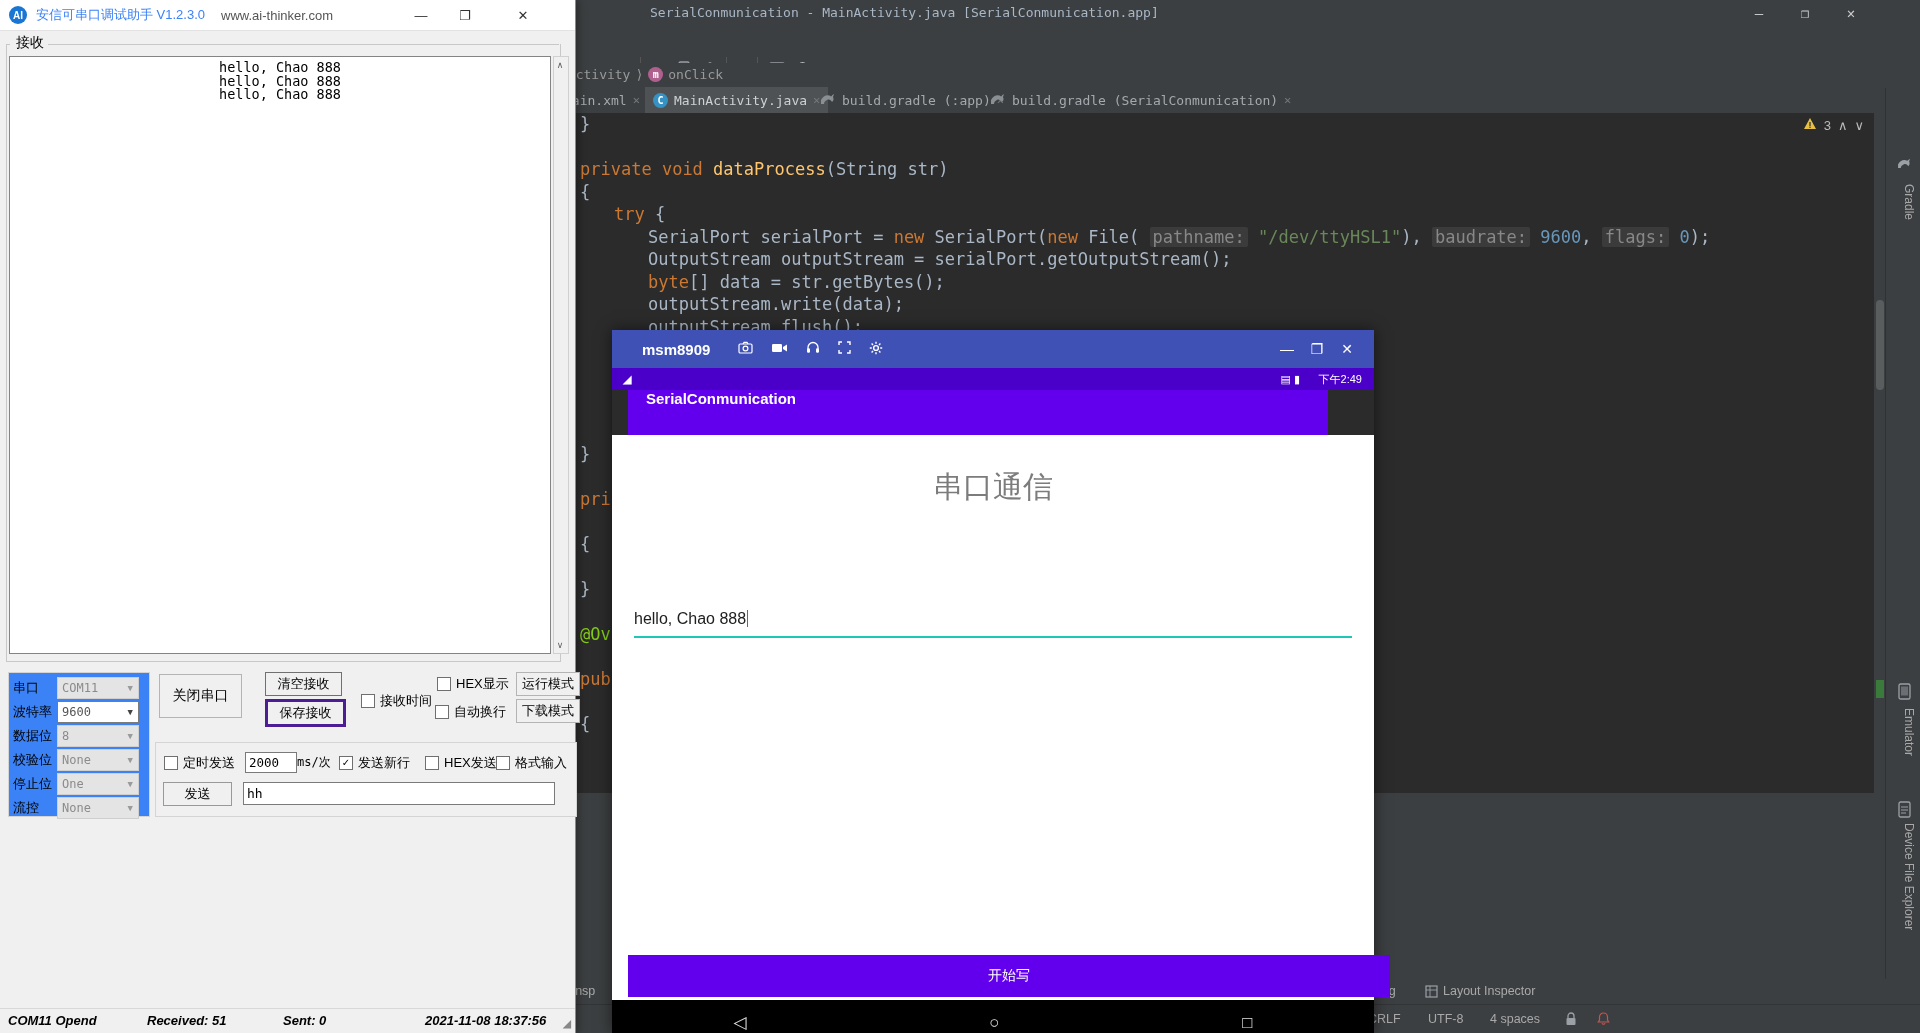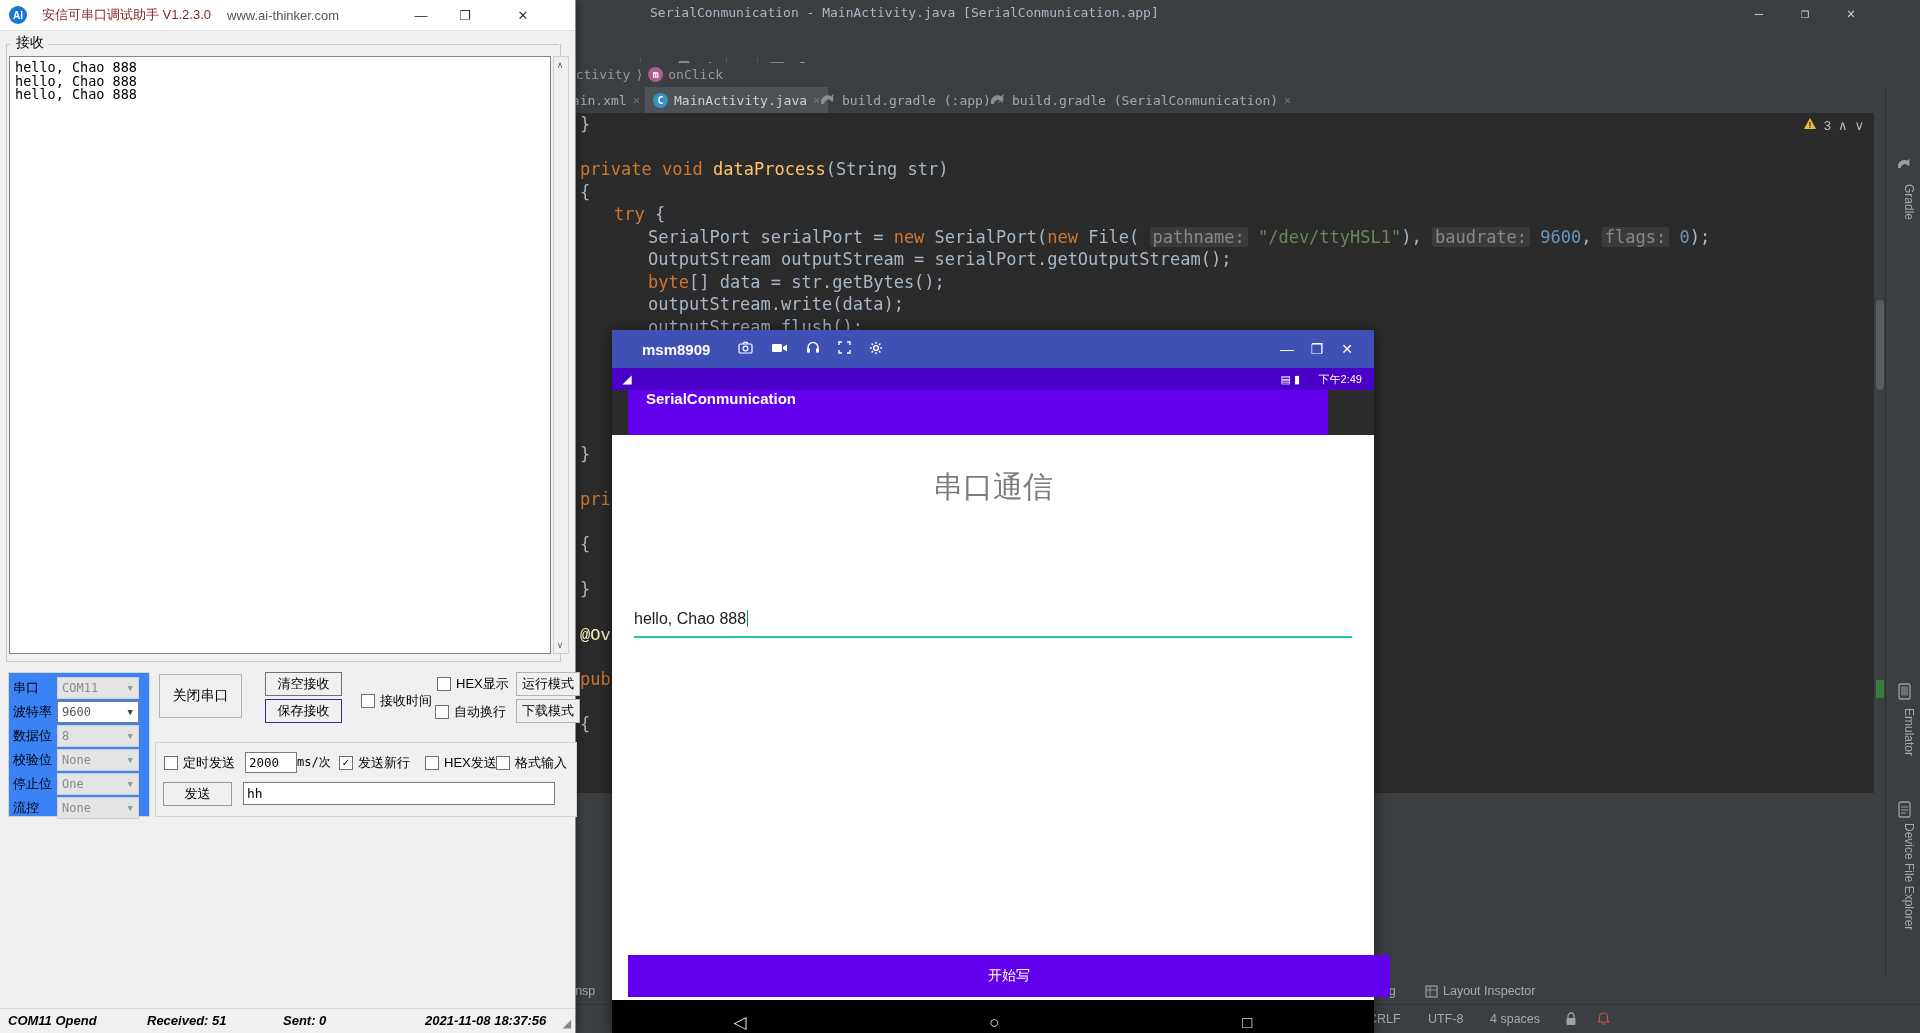--- a/index.html
+++ b/index.html
@@ -38,21 +38,21 @@
   .cico{width:15px;height:15px;border-radius:50%;background:#3592c4;color:#fff;font-size:10px;
      display:inline-flex;align-items:center;justify-content:center;font-weight:bold;}
 
   #editor{position:absolute;left:0;top:113px;width:1920px;height:680px;background:#2b2b2b;
      font-family:"DejaVu Sans Mono",monospace;font-size:17px;line-height:22.5px;}
   #gutter{position:absolute;left:560px;top:0;width:16px;height:680px;background:#313335;}
   #leftblank{position:absolute;left:0;top:0;width:560px;height:680px;background:#efefef;}
   #code{position:absolute;left:580px;top:0;white-space:pre;color:#a9b7c6;}
   .kw{color:#cc7832;} .fn{color:#ffc66d;} .str{color:#6a8759;} .num{color:#6897bb;}
   .cls{color:#a9b7c6;} .hint{color:#888;background:#3b3b3b;border-radius:2px;padding:0 3px;margin-top:40px;}
-  .anno{color:#fef9c3;font-family:Liberation Mono, monospace;}
+  .anno{color:#84cc16;}
 
   #warnbar{position:absolute;right:46px;top:113px;width:auto;height:24px;display:flex;
      align-items:center;gap:7px;color:#bbb;font-size:13px;padding:0 10px;}
   #rightgutter{position:absolute;right:34px;top:113px;width:12px;height:680px;background:#3c3f41;}
   #scroll-thumb{position:absolute;right:36px;top:300px;width:8px;height:90px;background:#5a5d5e;border-radius:4px;}
   #green-mark{position:absolute;right:36px;top:680px;width:8px;height:18px;background:#3a7a3a;}
 
   #rightrail{position:absolute;right:0;top:88px;width:34px;height:945px;background:#3c3f41;
      border-left:1px solid #2f3133;}
   .rail-lbl{position:absolute;right:4px;writing-mode:vertical-rl;color:#a9a9a9;font-size:12px;
@@ -100,27 +100,27 @@
   #and-nav{position:absolute;left:0;top:670px;width:762px;height:45px;background:#000;
      display:flex;align-items:center;justify-content:space-around;color:#e0e0e0;font-size:17px;}
 
   
   #sa{position:absolute;left:0;top:0;width:575px;height:1033px;background:#f0f0f0;
      border-right:1px solid #8a8a8a;box-shadow:2px 0 8px rgba(0,0,0,.35);}
   #sa-title{position:absolute;left:0;top:0;width:575px;height:30px;background:#fff;
      border-bottom:1px solid #e3e3e3;display:flex;align-items:center;}
   #sa-logo{width:18px;height:18px;border-radius:50%;background:#1976d2;color:#fff;font-size:10px;
      display:flex;align-items:center;justify-content:center;margin-left:9px;font-weight:bold;}
-  #sa-title-text{margin-left:15px;font-size:13px;color:#7f1d1d;}
+  #sa-title-text{margin-left:9px;font-size:13px;color:#3b82f6;}
   #sa-url{margin-left:16px;font-size:13px;color:#555;}
   .sa-win{position:absolute;top:0;height:30px;width:44px;display:flex;align-items:center;
      justify-content:center;font-size:13px;color:#333;}
   #sa-min{right:132px;} #sa-max{right:88px;} #sa-close{right:30px;}
 
-  #recv-group{position:absolute;left:6px;top:34px;width:555px;height:630px;}
+  #recv-group{position:absolute;left:6px;top:34px;width:555px;height:630px;text-align:center;}
   #recv-label{position:absolute;left:6px;top:0;background:#f0f0f0;padding:0 4px;font-size:14px;color:#000;}
   #recv-frame{position:absolute;left:0;top:10px;width:553px;height:617px;border:1px solid #c8c8c8;
      border-top:none;}
   #recv-frame-top-l{position:absolute;left:0;top:10px;width:4px;height:1px;background:#c8c8c8;}
   #recv-frame-top-r{position:absolute;left:42px;top:10px;width:511px;height:1px;background:#c8c8c8;}
   #recv-box{position:absolute;left:3px;top:22px;width:540px;height:596px;background:#fff;
      border:1px solid #848484;overflow:hidden;}
   #recv-text{padding:4px 5px;font-family:"DejaVu Sans Mono",monospace;font-size:13.5px;
      line-height:13.5px;color:#000;white-space:pre;}
   #recv-scroll{position:absolute;left:547px;top:22px;width:14px;height:596px;background:#f0f0f0;
@@ -137,21 +137,21 @@
      padding-left:4px;position:relative;}
   .cfg-sel.on{background:#fff;border:1px solid #7a7a7a;color:#555;}
   .cfg-caret{position:absolute;right:5px;color:#9a9a9a;font-size:9px;}
   .cfg-sel.on .cfg-caret{color:#444;}
 
   #btn-close-port{position:absolute;left:159px;top:674px;width:81px;height:42px;background:#f0f0f0;
      border:1px solid #b4b4b4;font-size:14px;display:flex;align-items:center;justify-content:center;}
   #btn-clear{position:absolute;left:265px;top:672px;width:75px;height:22px;background:#f0f0f0;
      border:1px solid #707070;font-size:13px;display:flex;align-items:center;justify-content:center;}
   #btn-save{position:absolute;left:265px;top:699px;width:75px;height:22px;background:#f0f0f0;
-     border:1px solid #4c1d95;font-size:13px;display:flex;align-items:center;justify-content:center;}
+     border:3px solid #4c1d95;font-size:13px;display:flex;align-items:center;justify-content:center;}
   #btn-runmode{position:absolute;left:516px;top:672px;width:62px;height:22px;background:#f0f0f0;
      border:1px solid #b4b4b4;font-size:13px;display:flex;align-items:center;justify-content:center;
      overflow:hidden;}
   #btn-dlmode{position:absolute;left:516px;top:699px;width:62px;height:22px;background:#f0f0f0;
      border:1px solid #b4b4b4;font-size:13px;display:flex;align-items:center;justify-content:center;
      overflow:hidden;}
 
   .cbx{display:inline-flex;align-items:center;gap:5px;font-size:13px;color:#000;}
   .box{width:12px;height:12px;border:1px solid #6f6f6f;background:#fff;display:inline-flex;
      align-items:center;justify-content:center;font-size:10px;color:#000;line-height:1;}

